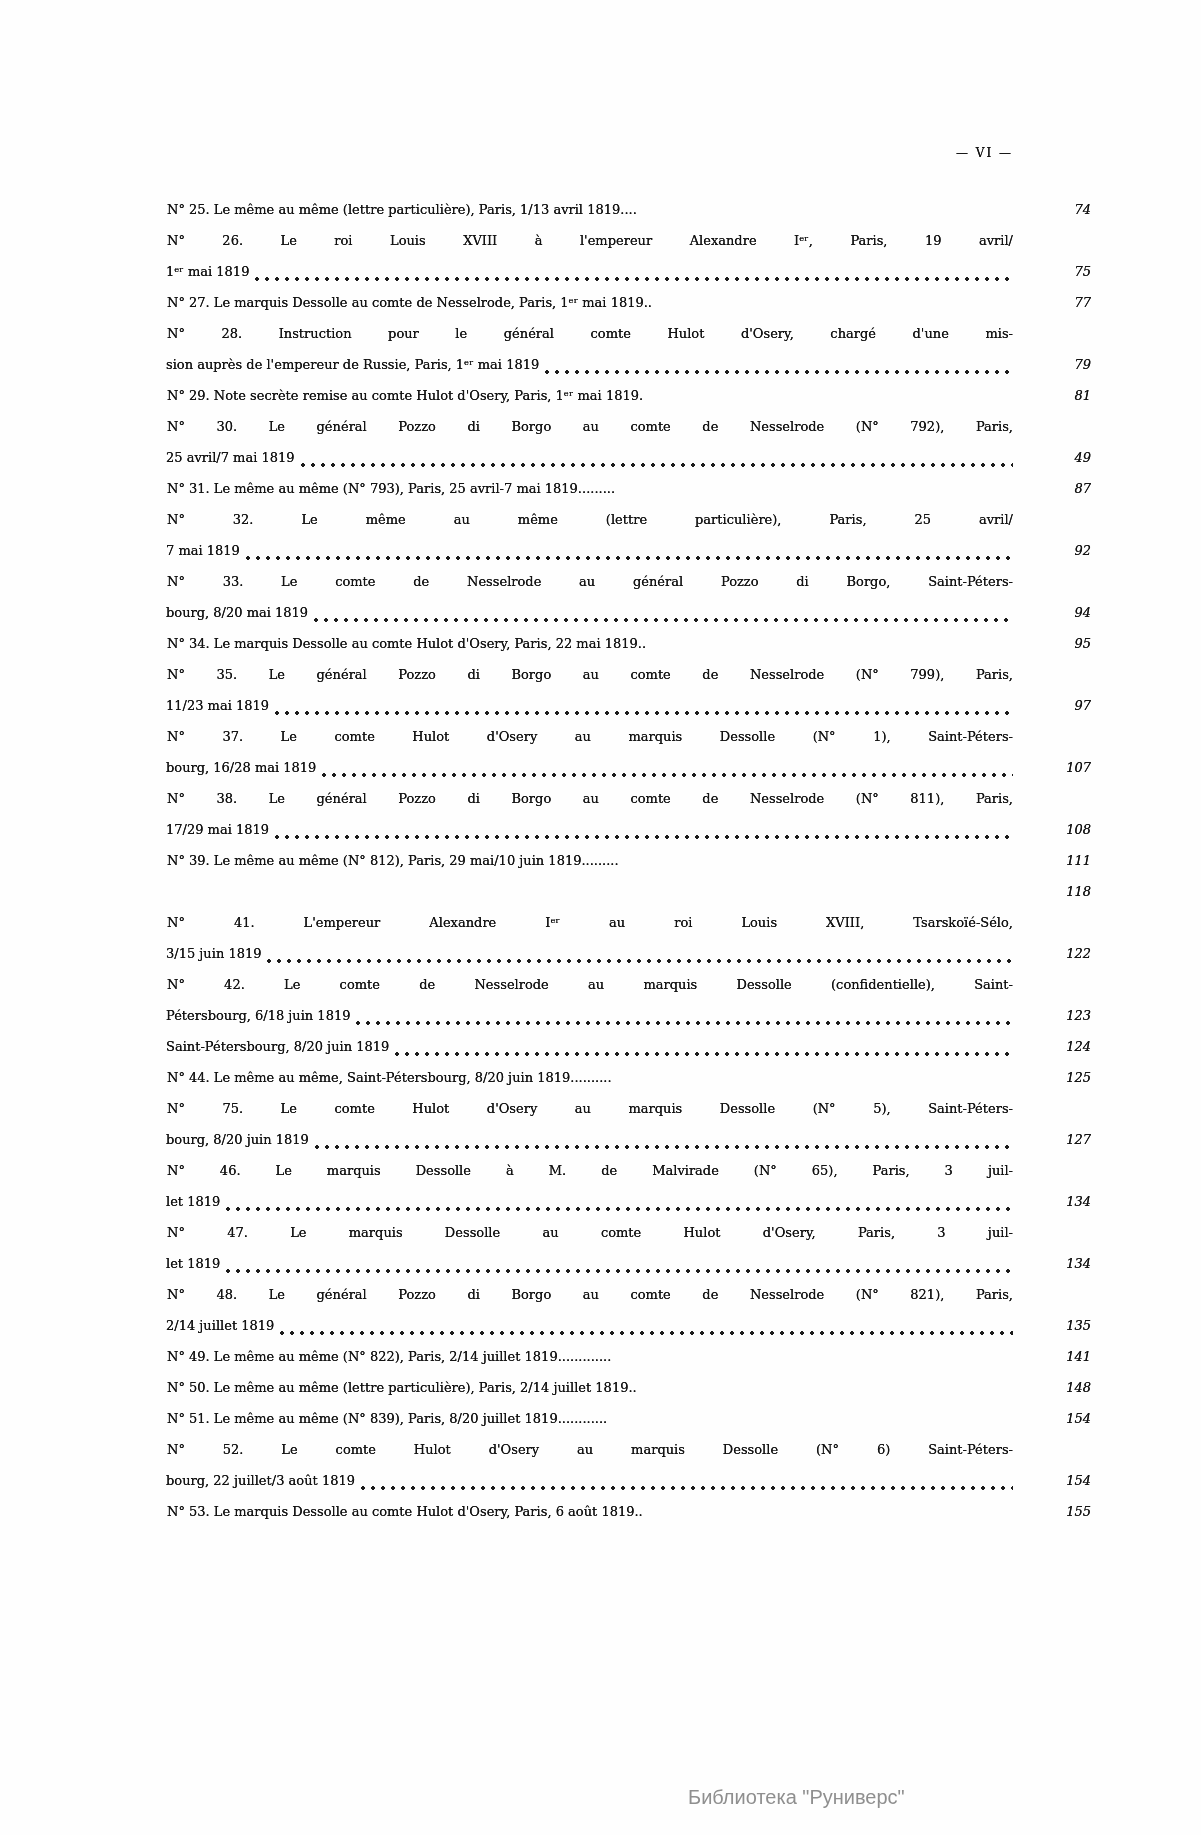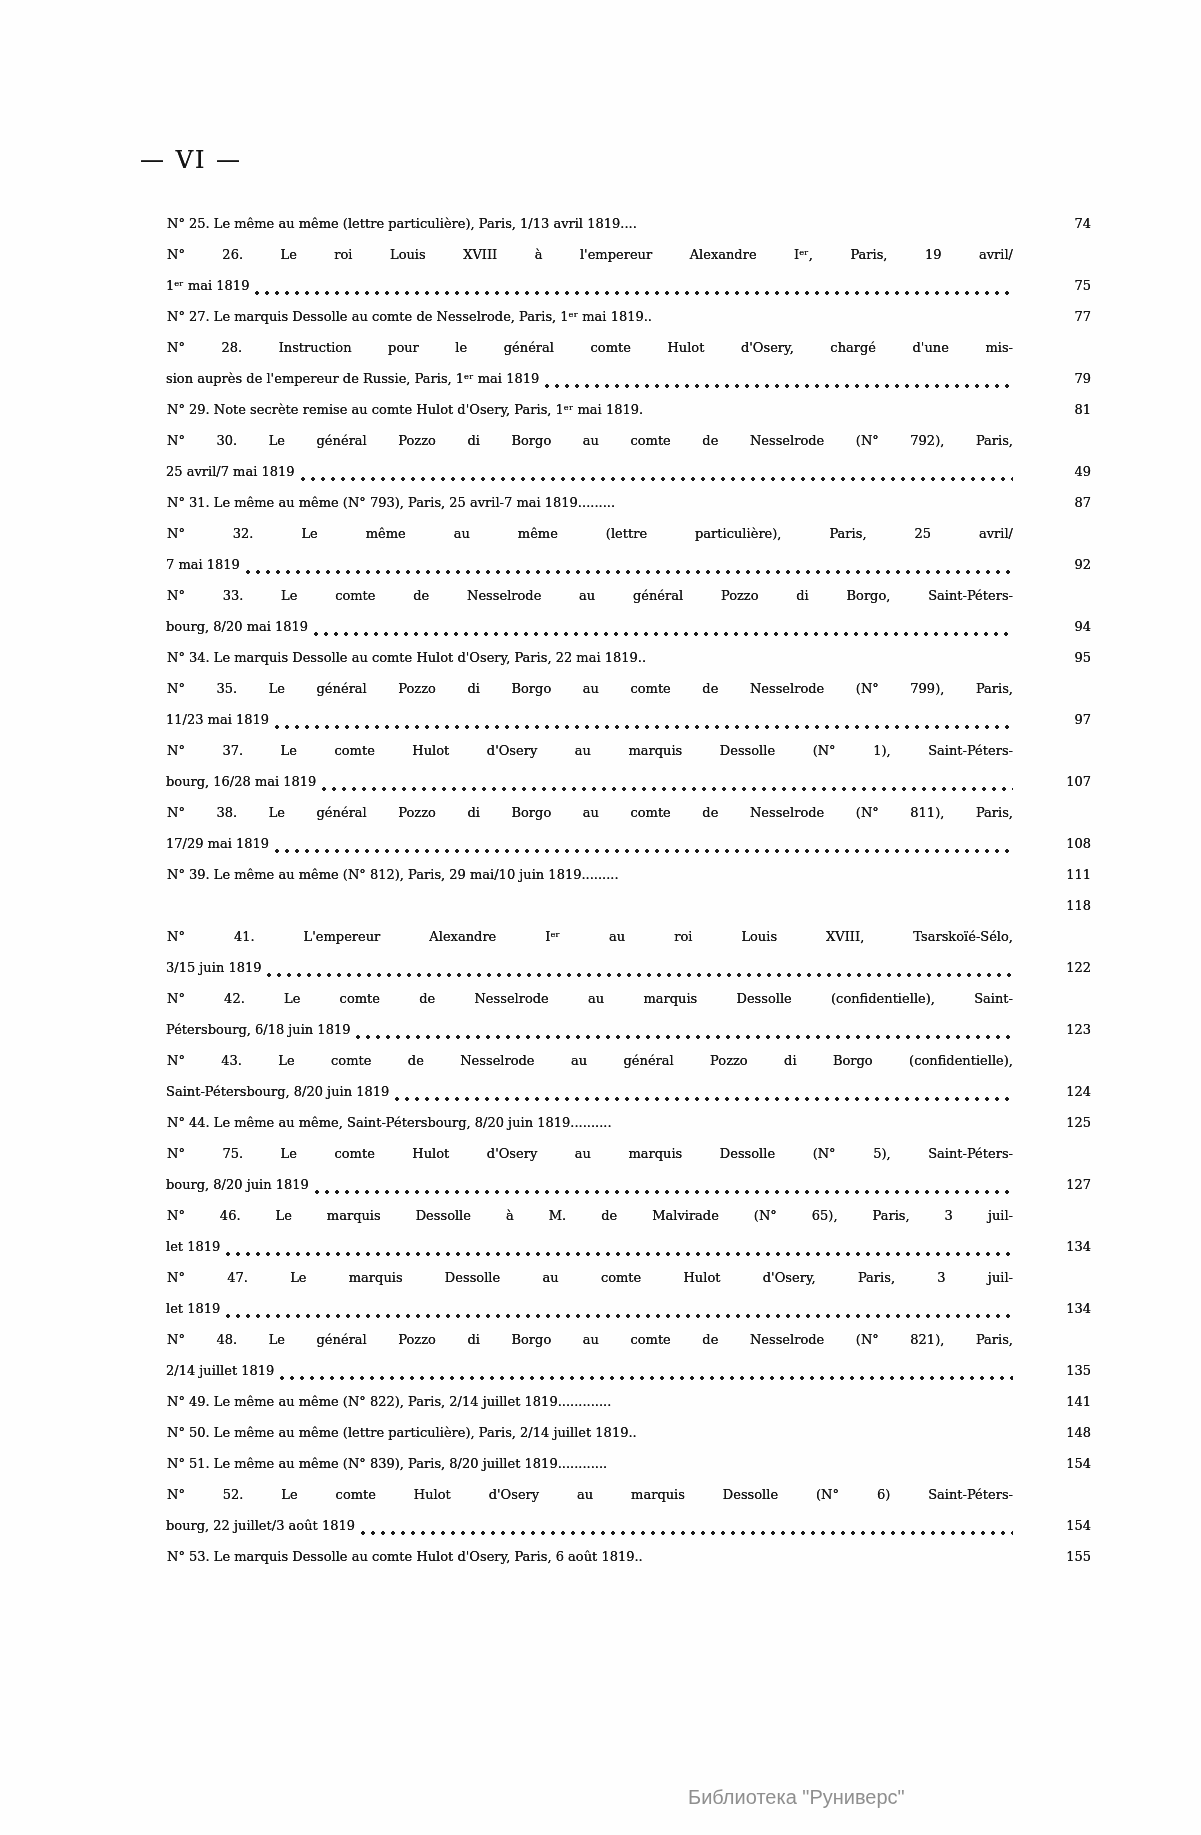--- a/index.html
+++ b/index.html
@@ -16,22 +16,22 @@
   .sheet {
     position: absolute;
     left: 140px;
     top: 0;
     width: 951px;   
     height: 100%;
   }
   .page-header {
     margin-top: 146px;
     width: 873px;   
-    text-align: left;
-    font-size: 24px;
+    text-align: right;
+    font-size: 12px;
     letter-spacing: 2px;
     font-variant: small-caps;
     text-shadow: 0 0 0.4px #141414;
   }
   .toc {
     margin-top: 34px;
   }
   .entry { margin: 0; }
   .line {
     position: relative;
@@ -59,20 +59,21 @@
     background-repeat: repeat-x;
   }
   .line .pagenum {
     position: absolute;
     right: 0;
     top: 0;
     width: 70px;
     text-align: right;
     line-height: 31px;
     text-shadow: 0 0 0.4px #141414;
+    font-style: italic;
   }
   .watermark {
     position: absolute;
     left: 688px;
     top: 1786px;
     font-family: "Liberation Sans", "DejaVu Sans", sans-serif;
     font-size: 20px;
     color: #8f8f8f;
     text-shadow: none;
   }
@@ -179,21 +180,20 @@
       </div>
       <div class="entry">
         <div class="line justify indent"><span class="txt">N° 42. Le comte de Nesselrode au marquis Dessolle (confidentielle), Saint-</span></div>
         <div class="line leader">
           <span class="txt">Pétersbourg, 6/18 juin 1819</span>
           <span class="dots"></span>
           <span class="pagenum">123</span>
         </div>
       </div>
       <div class="entry">
-        <div class="line justify indent"><span class="txt">N° 43. Le comte de Nesselrode au général Pozzo di Borgo (confidentielle),</span></div>
         <div class="line leader">
           <span class="txt">Saint-Pétersbourg, 8/20 juin 1819</span>
           <span class="dots"></span>
           <span class="pagenum">124</span>
         </div>
       </div>
       <div class="entry">
         <div class="line plain indent"><span class="txt">N° 44. Le même au même, Saint-Pétersbourg, 8/20 juin 1819..........</span><span class="pagenum">125</span></div>
       </div>
       <div class="entry">

